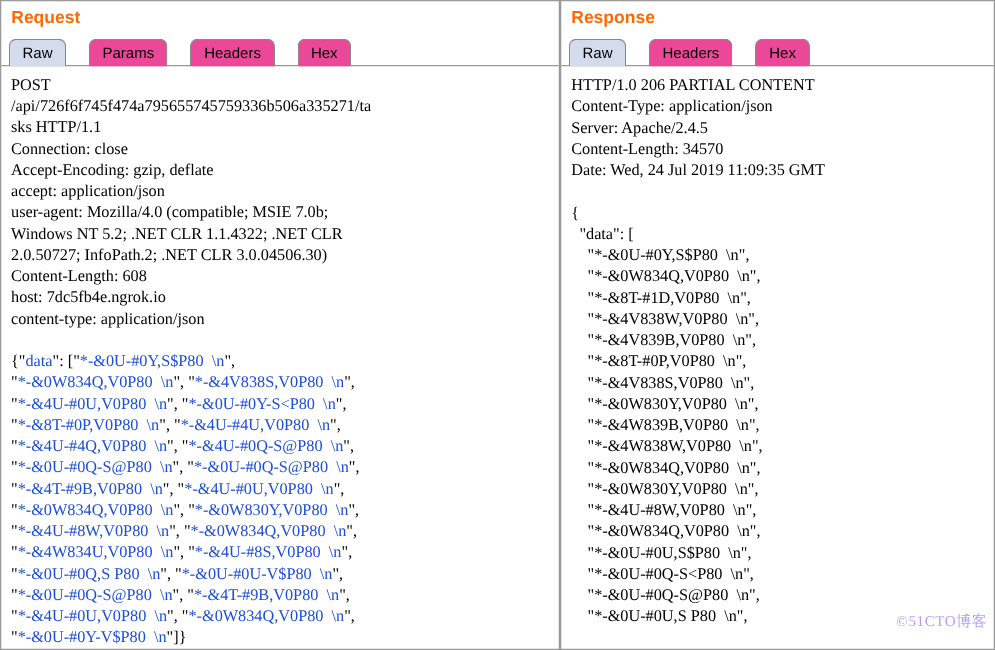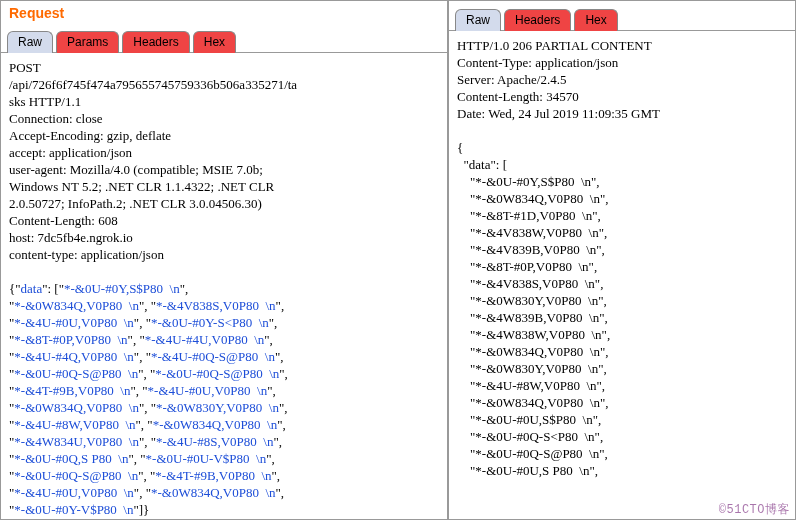--- a/index.html
+++ b/index.html
@@ -28,32 +28,32 @@
   .panel.response { width: 348px; }
   .panel-title {
     color: #ff6a00;
     font-weight: bold;
     font-size: 14px;
     padding: 4px 8px 2px 8px;
     font-family: Arial, Helvetica, sans-serif;
   }
   .tabbar {
     display: flex;
-    gap: 3px;
+    gap: 18px;
     padding: 6px 6px 0 6px;
     border-bottom: 1px solid #999;
     height: 30px;
     align-items: flex-end;
   }
   .tab {
     border: 1px solid #888;
     border-bottom: none;
     border-radius: 6px 6px 0 0;
     padding: 3px 10px 4px 10px;
-    background: #ef4444;
+    background: #ec4899;
     cursor: pointer;
     font-size: 12px;
     font-family: Arial, Helvetica, sans-serif;
     line-height: 14px;
     position: relative;
     top: 1px;
   }
   .tab.active {
     background: #d3dbec;
   }
@@ -72,24 +72,24 @@
   
   .content::-webkit-scrollbar { width: 16px; }
   .content::-webkit-scrollbar-track { background: #f0f0f0; border-left:1px solid #ccc;}
   .content::-webkit-scrollbar-thumb { background: #c9c9c9; border:1px solid #aaa; }
   .content::-webkit-scrollbar-button { background:#e6e6e6; height:16px; border:1px solid #aaa;}
   .red { color: #1d4ed8; }
   .blk { color: #000; }
   .watermark {
     position: absolute;
     right: 6px;
-    bottom: 2px;
-    color: #701a75;
+    bottom: 14px;
+    color: #8b5cf6;
     font-size: 12px;
-    font-family: Liberation Mono, monospace;
+    font-family: Liberation Serif, serif;
     letter-spacing: 0.5px;
     opacity: 0.6;
     pointer-events: none;
   }
 </style>
 </head>
 <body>
 
 <div class="main">
 
@@ -111,20 +111,21 @@
 Windows NT 5.2; .NET CLR 1.1.4322; .NET CLR
 2.0.50727; InfoPath.2; .NET CLR 3.0.04506.30)
 Content-Length: 608
 host: 7dc5fb4e.ngrok.io
 content-type: application/json
 
 </span><div><span class="blk">{"</span><span class="red">data</span><span class="blk">": ["</span><span class="red">*-&amp;0U-#0Y,S$P80  \n</span><span class="blk">",</span></div><div><span class="blk">"</span><span class="red">*-&amp;0W834Q,V0P80  \n</span><span class="blk">", "</span><span class="red">*-&amp;4V838S,V0P80  \n</span><span class="blk">",</span></div><div><span class="blk">"</span><span class="red">*-&amp;4U-#0U,V0P80  \n</span><span class="blk">", "</span><span class="red">*-&amp;0U-#0Y-S&lt;P80  \n</span><span class="blk">",</span></div><div><span class="blk">"</span><span class="red">*-&amp;8T-#0P,V0P80  \n</span><span class="blk">", "</span><span class="red">*-&amp;4U-#4U,V0P80  \n</span><span class="blk">",</span></div><div><span class="blk">"</span><span class="red">*-&amp;4U-#4Q,V0P80  \n</span><span class="blk">", "</span><span class="red">*-&amp;4U-#0Q-S@P80  \n</span><span class="blk">",</span></div><div><span class="blk">"</span><span class="red">*-&amp;0U-#0Q-S@P80  \n</span><span class="blk">", "</span><span class="red">*-&amp;0U-#0Q-S@P80  \n</span><span class="blk">",</span></div><div><span class="blk">"</span><span class="red">*-&amp;4T-#9B,V0P80  \n</span><span class="blk">", "</span><span class="red">*-&amp;4U-#0U,V0P80  \n</span><span class="blk">",</span></div><div><span class="blk">"</span><span class="red">*-&amp;0W834Q,V0P80  \n</span><span class="blk">", "</span><span class="red">*-&amp;0W830Y,V0P80  \n</span><span class="blk">",</span></div><div><span class="blk">"</span><span class="red">*-&amp;4U-#8W,V0P80  \n</span><span class="blk">", "</span><span class="red">*-&amp;0W834Q,V0P80  \n</span><span class="blk">",</span></div><div><span class="blk">"</span><span class="red">*-&amp;4W834U,V0P80  \n</span><span class="blk">", "</span><span class="red">*-&amp;4U-#8S,V0P80  \n</span><span class="blk">",</span></div><div><span class="blk">"</span><span class="red">*-&amp;0U-#0Q,S P80  \n</span><span class="blk">", "</span><span class="red">*-&amp;0U-#0U-V$P80  \n</span><span class="blk">",</span></div><div><span class="blk">"</span><span class="red">*-&amp;0U-#0Q-S@P80  \n</span><span class="blk">", "</span><span class="red">*-&amp;4T-#9B,V0P80  \n</span><span class="blk">",</span></div><div><span class="blk">"</span><span class="red">*-&amp;4U-#0U,V0P80  \n</span><span class="blk">", "</span><span class="red">*-&amp;0W834Q,V0P80  \n</span><span class="blk">",</span></div><div><span class="blk">"</span><span class="red">*-&amp;0U-#0Y-V$P80  \n</span><span class="blk">"]}</span></div></div>
   </div>
 
   <div class="panel response">
+    <div class="panel-title">Response</div>
     <div class="tabbar">
       <div class="tab active">Raw</div>
       <div class="tab">Headers</div>
       <div class="tab">Hex</div>
     </div>
     <div class="content" id="res-content"><span class="blk">HTTP/1.0 206 PARTIAL CONTENT
 Content-Type: application/json
 Server: Apache/2.4.5
 Content-Length: 34570
 Date: Wed, 24 Jul 2019 11:09:35 GMT

